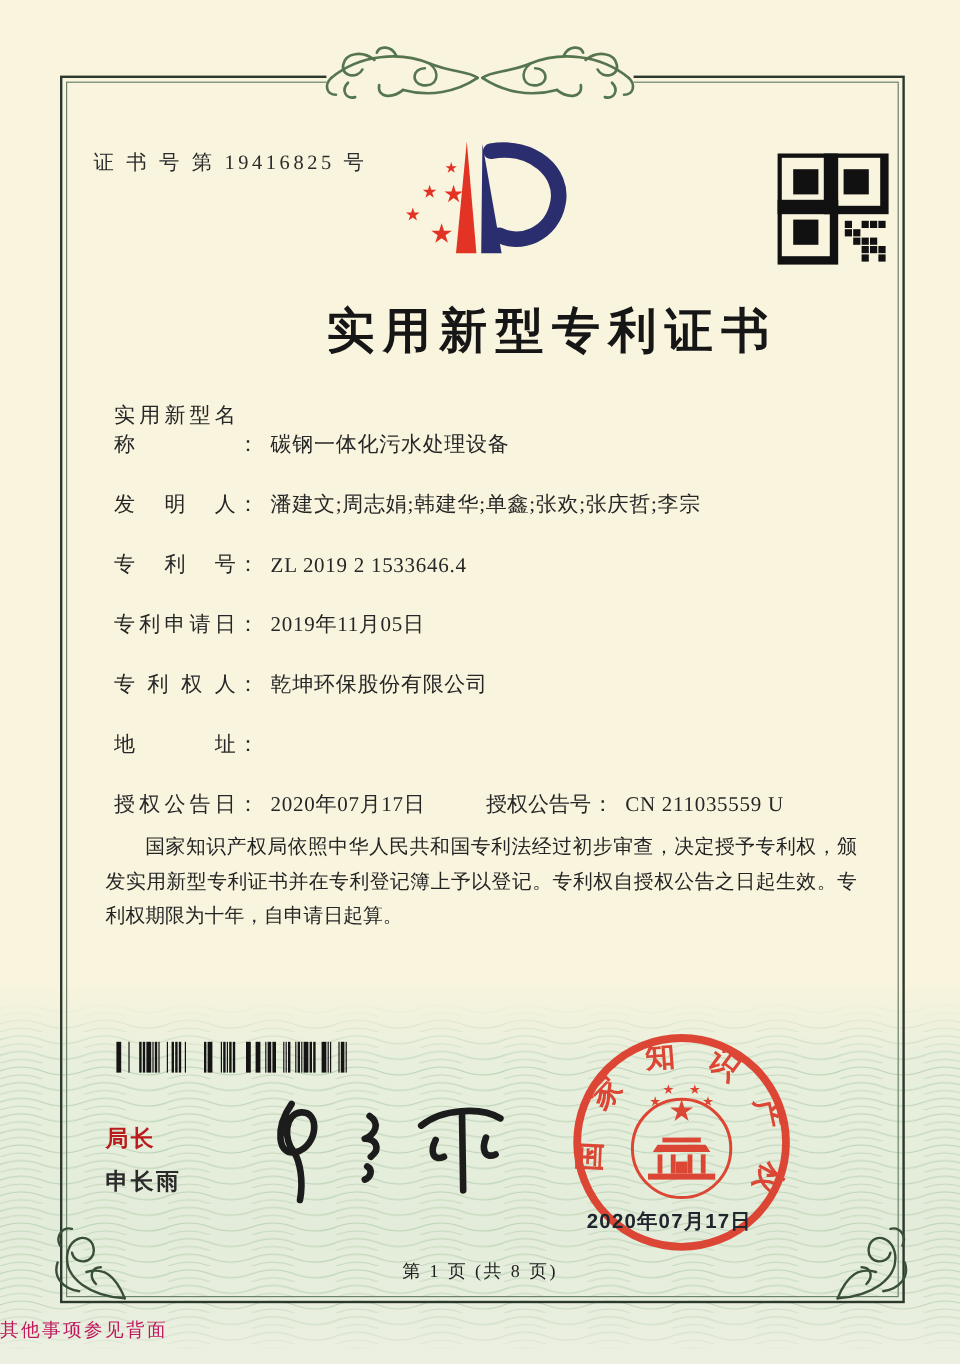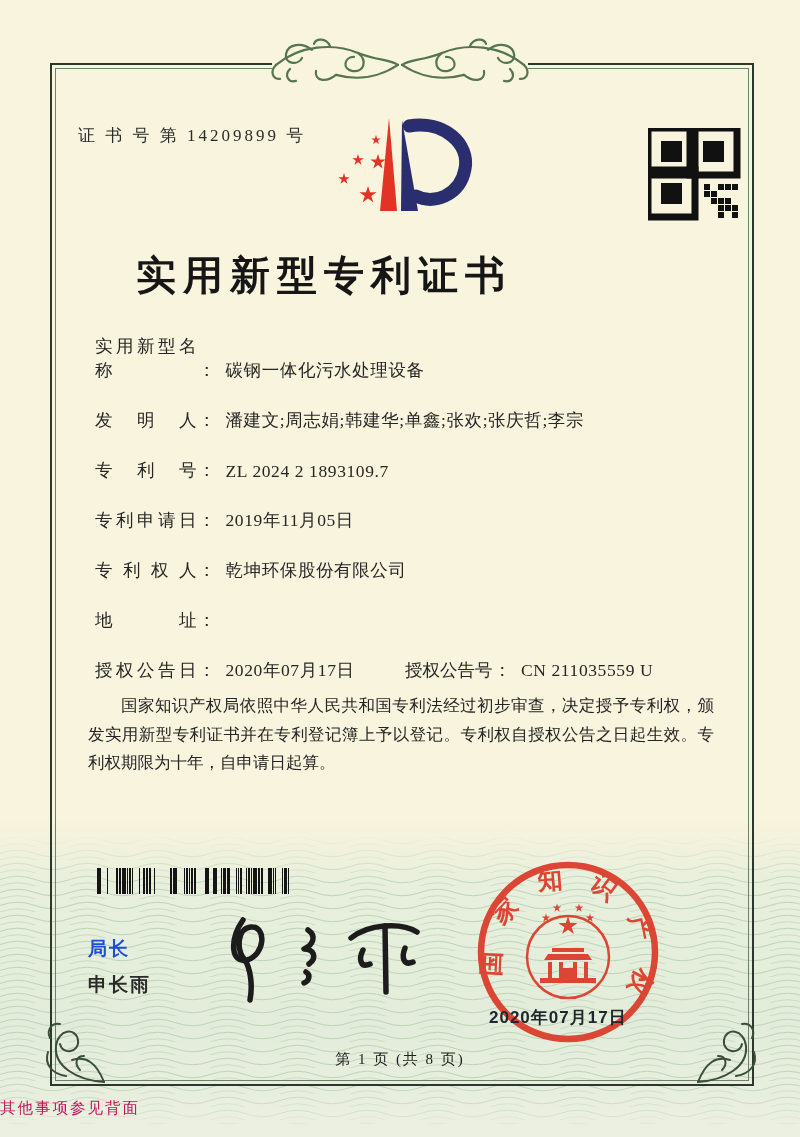--- a/index.html
+++ b/index.html
@@ -18,37 +18,37 @@
     border:2px solid #2c382c;}
   .frame-inner{position:absolute;inset:3px;border:1px solid #6c816c;}
   .ornament-top{position:absolute;left:400px;top:63px;transform:translate(-50%,-52%);}
   .corner-fl{position:absolute;}
   .corner-fl.bl{left:36px;top:1016px;}
   .corner-fl.br{left:694px;top:1016px;transform:scaleX(-1);}
   
   .cert-no{position:absolute;left:78px;top:124px;font-size:17px;letter-spacing:3px;color:#2b2b2b;}
   .logo{position:absolute;left:330px;top:110px;}
   .qr{position:absolute;left:648px;top:128px;}
-  .doc-title{position:absolute;left:0;top:248px;width:648px;text-align:center;
+  .doc-title{position:absolute;left:0;top:248px;width:648px;text-align:right;
     font-size:40px;font-weight:bold;letter-spacing:7px;color:#161616;}
   
   .fields{position:absolute;left:95px;top:332px;width:625px;font-size:17.5px;color:#262626;}
   .frow{height:50px;display:flex;align-items:flex-end;position:relative;}
   .flabel{display:inline-block;width:102px;text-align:justify;text-align-last:justify;letter-spacing:.5px;}
   .fcolon{margin:0 10px 0 1px;}
   .fvalue{letter-spacing:.6px;white-space:nowrap;}
   .grant-no{position:absolute;left:310px;top:13px;height:50px;display:flex;align-items:center;}
   
   .body-text{position:absolute;left:88px;top:676px;width:626px;font-size:16.5px;line-height:1.74;
     text-align:justify;color:#242424;}
   .body-text p{margin:16px 0 2px 0;text-indent:2em;}
   
   .barcode{position:absolute;left:95px;top:868px;}
   .director-title{position:absolute;left:88px;top:936px;font-size:19px;font-weight:bold;
-    font-family:"Liberation Sans","DejaVu Sans",sans-serif;color:#1d4ed8;letter-spacing:2px;}
+    font-family:"Liberation Sans","DejaVu Sans",sans-serif;color:#b91c1c;letter-spacing:2px;}
   .director-name{position:absolute;left:88px;top:972px;font-size:19px;font-weight:bold;
     font-family:"Liberation Sans","DejaVu Sans",sans-serif;color:#2a2a2a;letter-spacing:2px;}
   .signature{position:absolute;left:205px;top:900px;}
   .seal{position:absolute;left:472px;top:856px;}
   .seal-date{position:absolute;left:489px;top:1006px;width:170px;font-size:17px;font-weight:bold;
     font-family:"Liberation Sans","DejaVu Sans",sans-serif;color:#20262e;letter-spacing:1px;}
   .page-info{position:absolute;left:0;top:1050px;width:800px;text-align:center;font-size:15px;color:#1f1f1f;letter-spacing:2px;}
   .back-note{position:absolute;left:0;top:1098px;width:781px;text-align:left;font-size:15.5px;color:#be185d;letter-spacing:2px;}
 </style>
 </head>
@@ -110,21 +110,21 @@
   <svg class="corner-fl br" width="72" height="70" viewBox="0 0 72 70">
     <g fill="none" stroke="#3a4f3a" stroke-width="2" stroke-linecap="round">
       <path d="M68,66 C 40,64 18,50 20,30 C 22,13 40,11 42,24 C 44,37 26,39 24,28"></path>
       <path d="M68,66 C 60,46 50,40 36,44"></path>
       <path d="M30,60 C 16,58 8,48 12,36"></path>
       <path d="M44,54 C 38,48 40,40 48,40"></path>
       <path d="M14,22 C 10,14 16,6 24,8"></path>
     </g>
   </svg>
 
-  <div class="cert-no">证 书 号 第 14209899 号</div>
+  <div class="cert-no">证 书 号 第 19416825 号</div>
 
   <svg class="logo" width="150" height="110" viewBox="0 0 150 110">
     <defs>
       <path id="st" d="M0,-1 L0.2245,-0.309 0.951,-0.309 0.363,0.118 0.588,0.809 0,0.382 -0.588,0.809 -0.363,0.118 -0.951,-0.309 -0.2245,-0.309 Z"></path>
     </defs>
     <g fill="#e23324">
       <use href="#st" transform="translate(46,30) scale(5)"></use>
       <use href="#st" transform="translate(28,50) scale(6)"></use>
       <use href="#st" transform="translate(48,52) scale(8)"></use>
       <use href="#st" transform="translate(14,69) scale(6)"></use>
@@ -172,21 +172,21 @@
       <span class="fvalue">碳钢一体化污水处理设备</span>
     </div>
     <div class="frow">
       <span class="flabel">发明人</span>
         <span class="fcolon">：</span>
       <span class="fvalue">潘建文;周志娟;韩建华;单鑫;张欢;张庆哲;李宗</span>
     </div>
     <div class="frow">
       <span class="flabel">专利号</span>
         <span class="fcolon">：</span>
-      <span class="fvalue">ZL 2024 2 1893109.7</span>
+      <span class="fvalue">ZL 2019 2 1533646.4</span>
     </div>
     <div class="frow">
       <span class="flabel">专利申请日</span>
         <span class="fcolon">：</span>
       <span class="fvalue">2019年11月05日</span>
     </div>
     <div class="frow">
       <span class="flabel">专利权人</span>
         <span class="fcolon">：</span>
       <span class="fvalue">乾坤环保股份有限公司</span>

